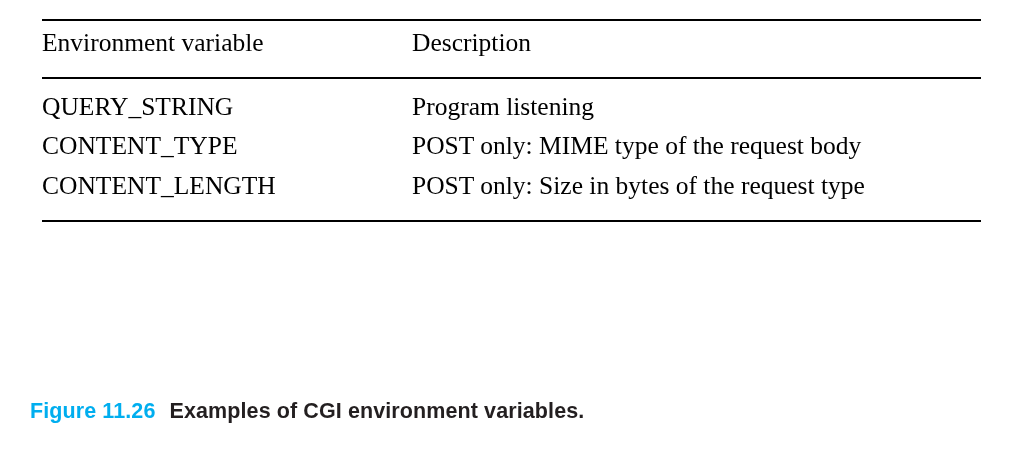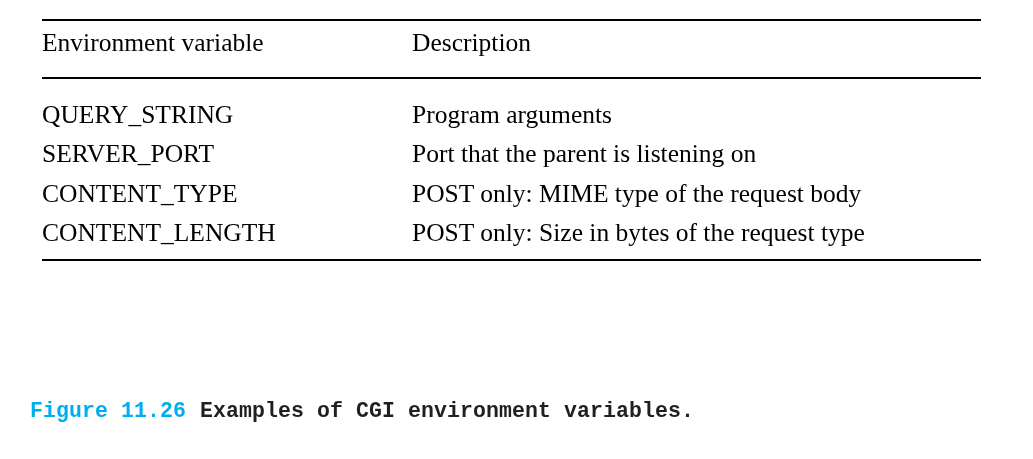--- a/index.html
+++ b/index.html
@@ -63,32 +63,32 @@
     white-space: nowrap;
   }
 
   table.cgi-table thead th {
     height: 54px;
     padding-top: 2px;
     font-size: 25.5px;
   }
 
   table.cgi-table tbody tr:first-child td {
-    padding-top: 16px;
+    padding-top: 8px;
   }
   table.cgi-table tbody tr:last-child td {
-    padding-bottom: 7px;
+    padding-bottom: 15px;
   }
 
   
   .caption {
     position: absolute;
     left: 30px;
     top: 398px;
-    font-family: Liberation Mono, monospace;
+    font-family: Liberation Sans, sans-serif;
     font-weight: bold;
     font-size: 21.5px;
     line-height: 26px;
     color: #231f20;
     letter-spacing: 0.1px;
     white-space: nowrap;
   }
   .caption .fig-number {
     color: #00aeef;
   }
@@ -122,25 +122,21 @@
     <div class="rule rule-header"></div>
 
     <table class="cgi-table">
       <colgroup>
         <col class="col-var">
         <col class="col-desc">
       </colgroup>
       <tbody>
         <tr>
           <td>QUERY_STRING</td>
-          <td>Program arguments</td>
-        </tr>
-        <tr>
-          <td>SERVER_PORT</td>
-          <td>Port that the parent is listening on</td>
+          <td>Program listening</td>
         </tr>
         <tr>
           <td>CONTENT_TYPE</td>
           <td>POST only: MIME type of the request body</td>
         </tr>
         <tr>
           <td>CONTENT_LENGTH</td>
           <td>POST only: Size in bytes of the request type</td>
         </tr>
       </tbody>

